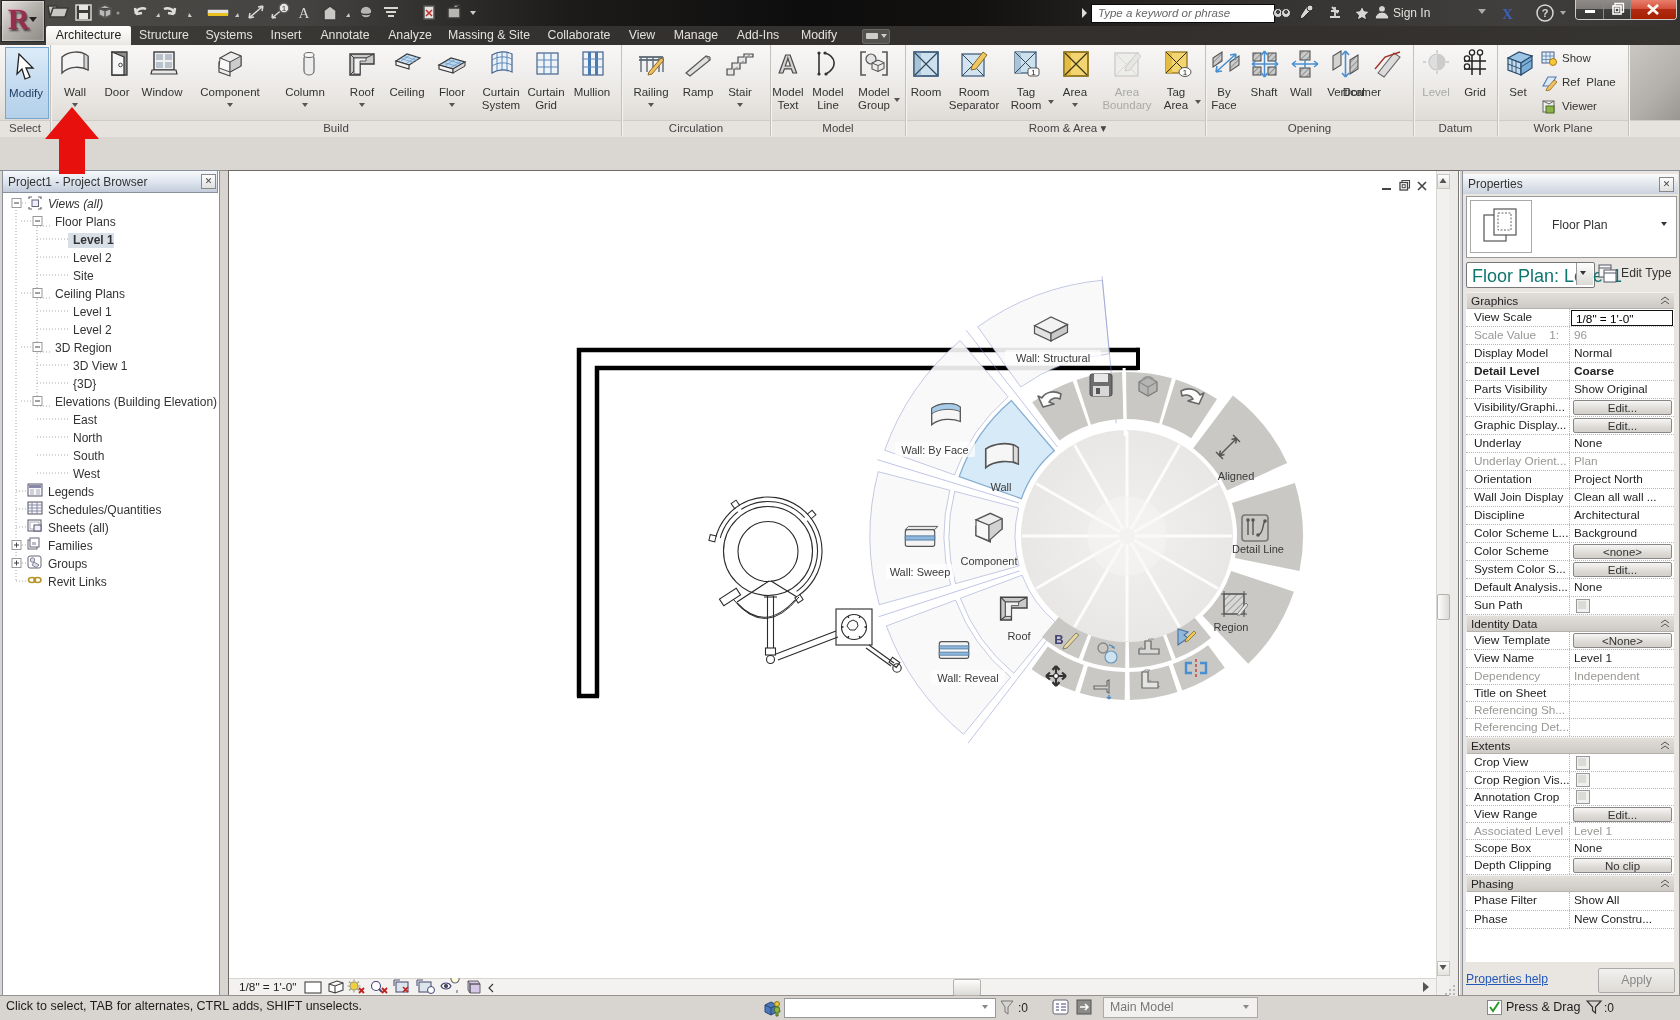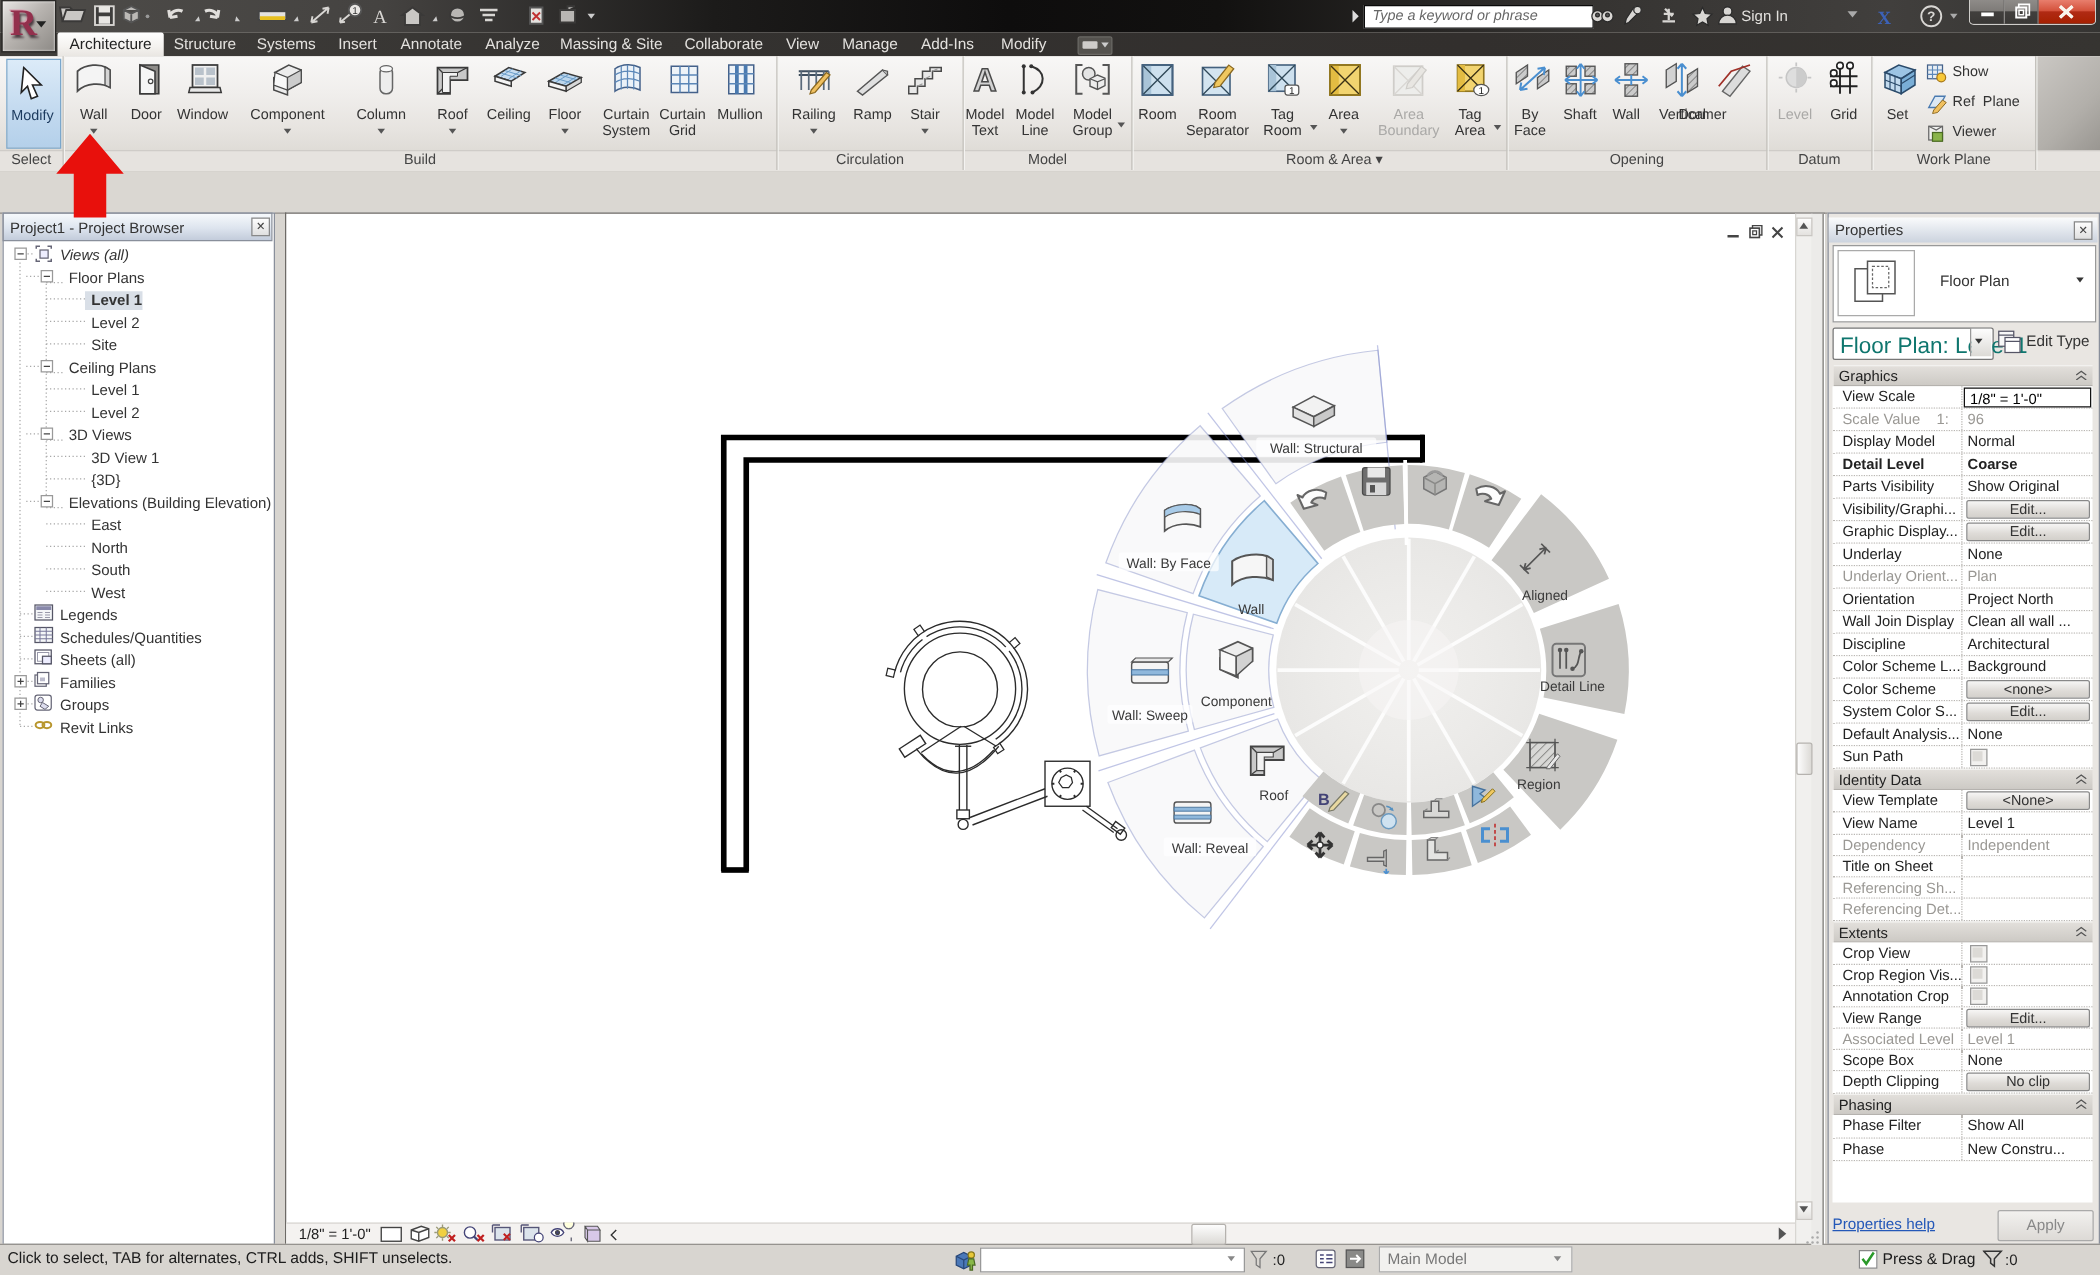--- a/index.html
+++ b/index.html
@@ -538,21 +538,21 @@
     <rect x="66" y="40" width="46" height="15" fill="#d9dfe7"></rect>
   </svg>
   <div class="trow" style="left:48px;top:196px;font-style:italic;">Views (all)</div>
   <div class="trow" style="left:55px;top:214px;">Floor Plans</div>
   <div class="trow" style="left:73px;top:232px;font-weight:bold;">Level 1</div>
   <div class="trow" style="left:73px;top:250px;">Level 2</div>
   <div class="trow" style="left:73px;top:268px;">Site</div>
   <div class="trow" style="left:55px;top:286px;">Ceiling Plans</div>
   <div class="trow" style="left:73px;top:304px;">Level 1</div>
   <div class="trow" style="left:73px;top:322px;">Level 2</div>
-  <div class="trow" style="left:55px;top:340px;">3D Views</div>
+  <div class="trow" style="left:55px;top:340px;">3D Region</div>
   <div class="trow" style="left:73px;top:358px;">3D View 1</div>
   <div class="trow" style="left:73px;top:376px;">{3D}</div>
   <div class="trow" style="left:55px;top:394px;">Elevations (Building Elevation)</div>
   <div class="trow" style="left:73px;top:412px;">East</div>
   <div class="trow" style="left:73px;top:430px;">North</div>
   <div class="trow" style="left:73px;top:448px;">South</div>
   <div class="trow" style="left:73px;top:466px;">West</div>
   <div class="trow" style="left:48px;top:484px;">Legends</div>
   <div class="trow" style="left:48px;top:502px;">Schedules/Quantities</div>
   <div class="trow" style="left:48px;top:520px;">Sheets (all)</div>

